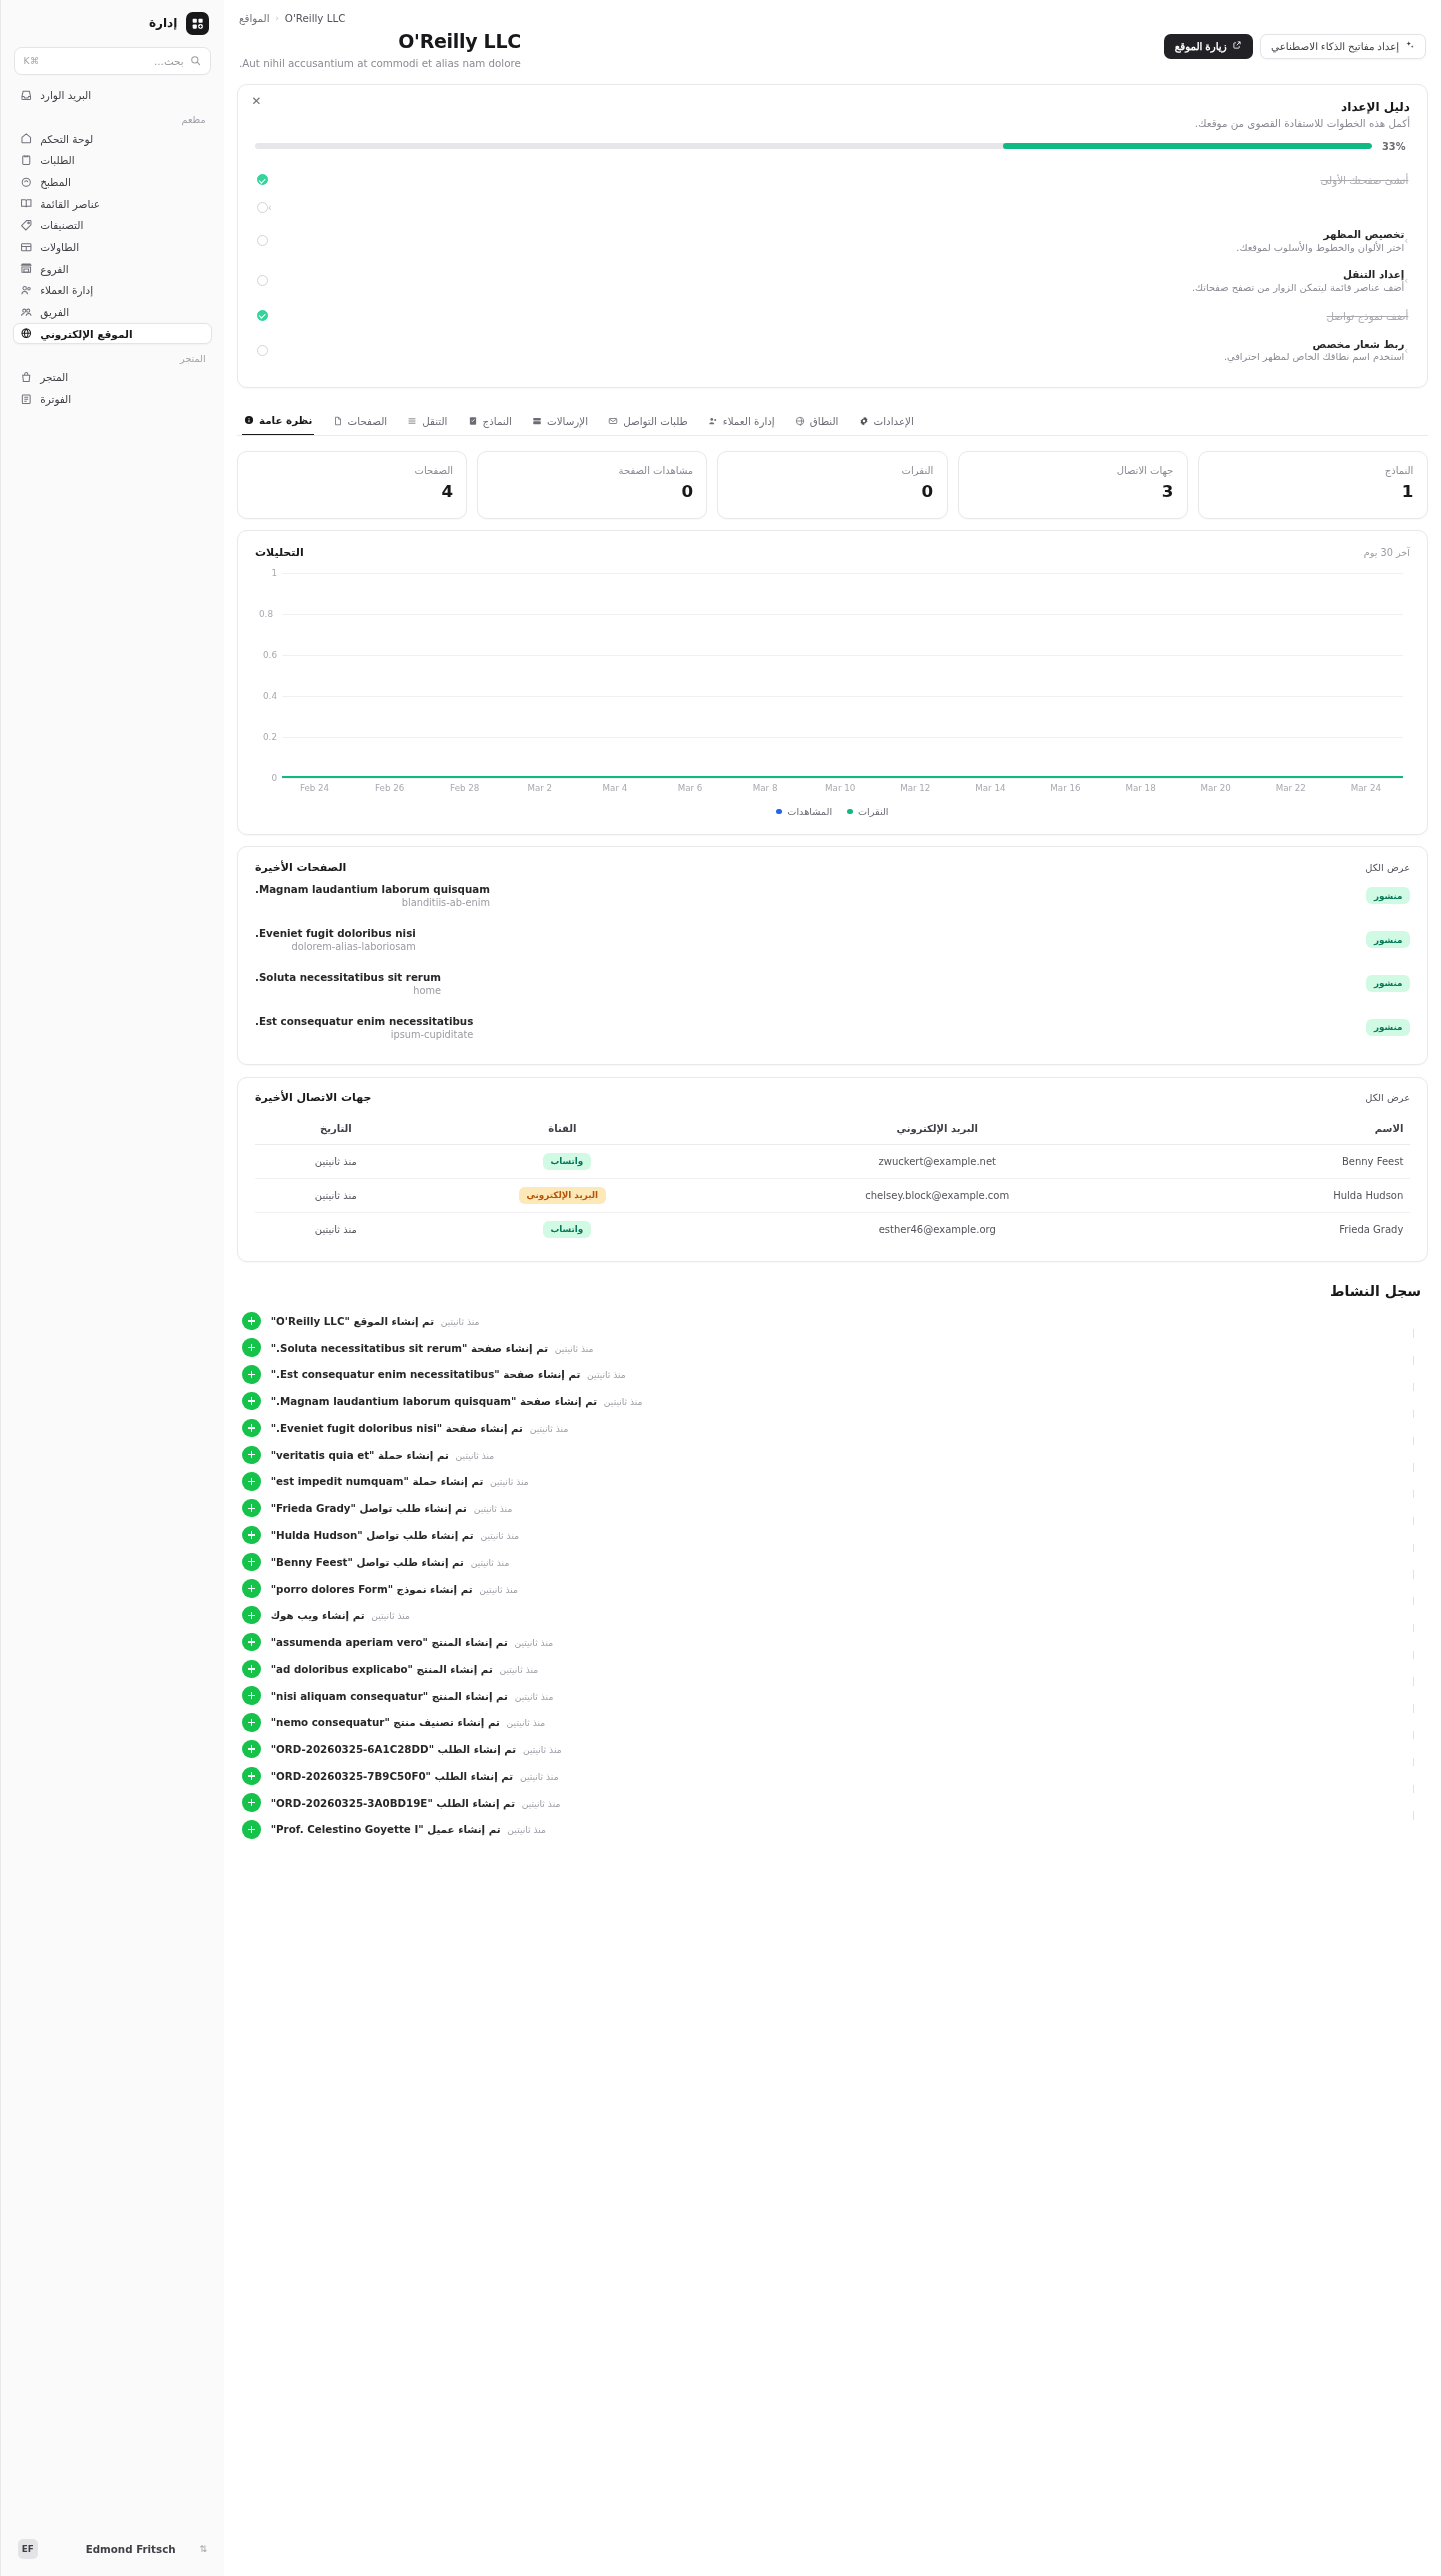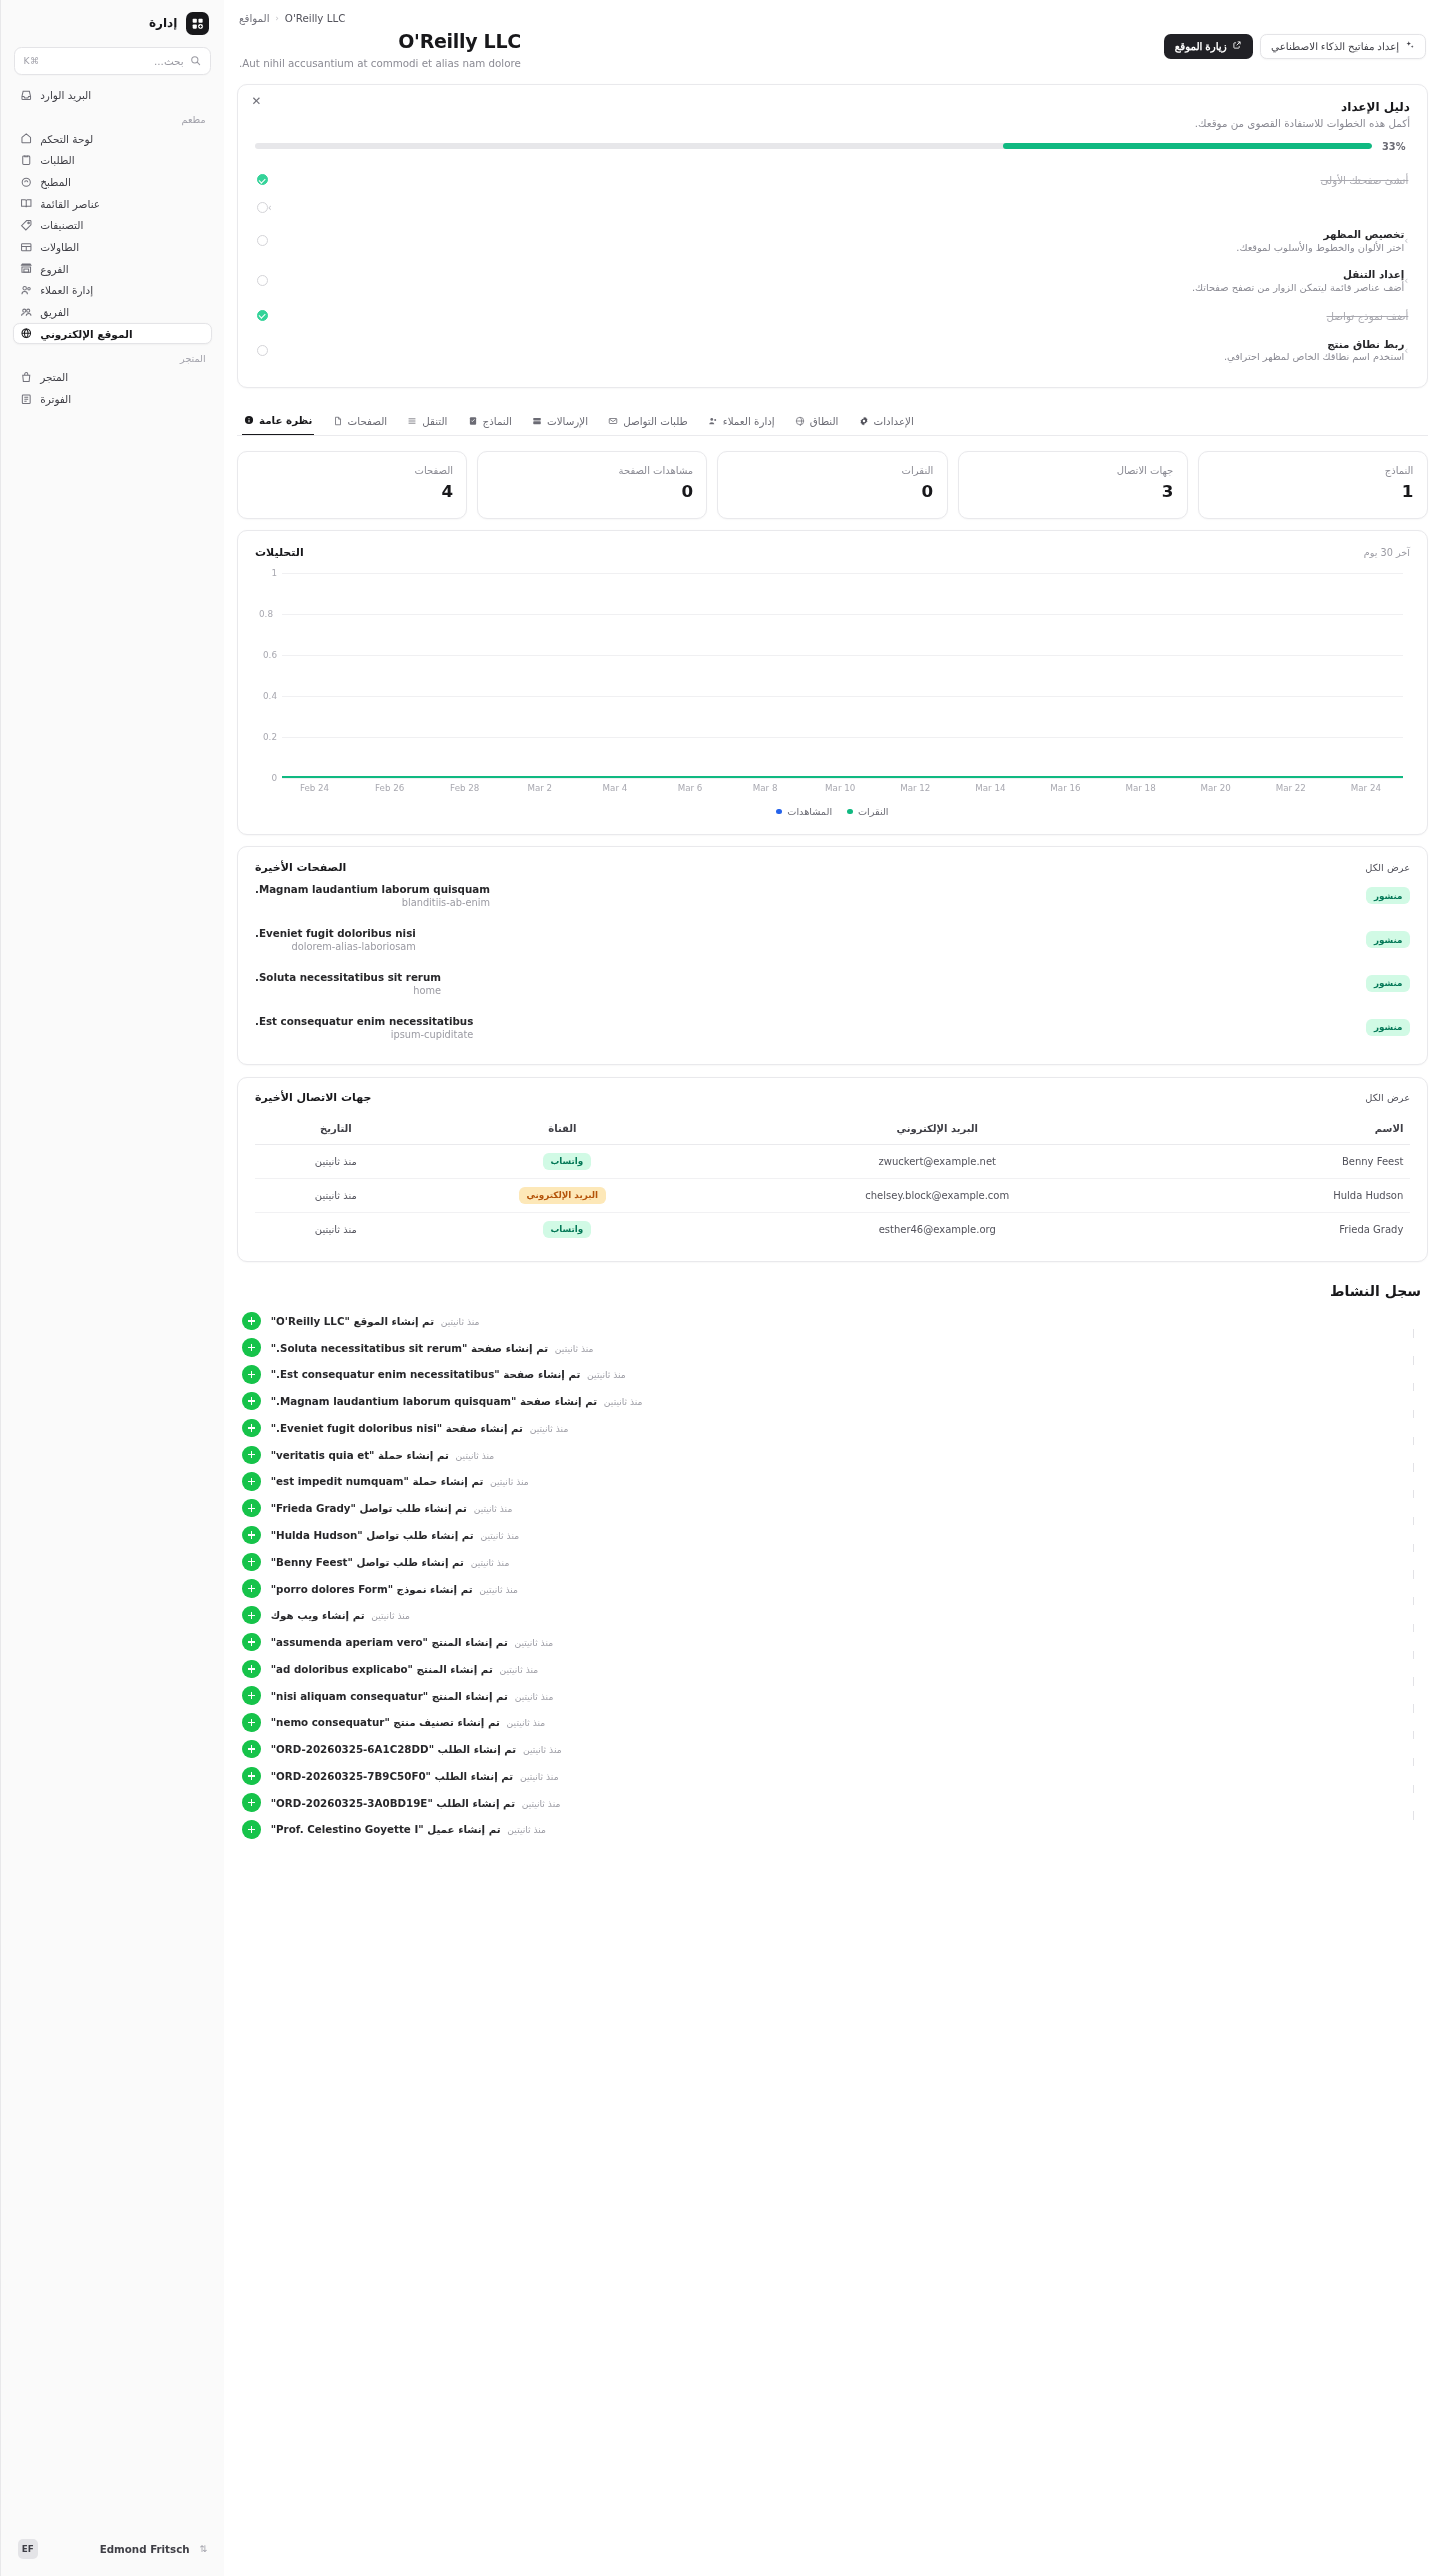--- a/index.html
+++ b/index.html
@@ -55,21 +55,21 @@
   .nav-item.active {
     background: #ffffff; border: 0.8px solid #e4e4e7;
     box-shadow: 0 0.8px 1.7px rgba(0,0,0,0.04); padding: 3.3px 5.8px;
   }
   .nav-item.active .n-label { color: #18181b; font-weight: 700; }
   .nav-item.active .n-icon { color: #18181b; }
 
   .user-box {
     position: absolute; bottom: 0; left: 0; right: 0;
     margin: 0 10px 11.7px 10px; padding: 5.8px 6.7px;
-    display: flex; align-items: center; gap: 10px; flex-direction: row-reverse;
+    display: flex; align-items: center; gap: 24px; flex-direction: row-reverse;
     border-radius: 7.5px; cursor: pointer;
   }
   .avatar {
     width: 20px; height: 20px; border-radius: 5px; background: #e4e4e7;
     display:flex; align-items:center; justify-content:center;
     font-size: 8.8px; font-weight: 700; color: #3f3f46; flex: 0 0 20px;
   }
   .user-name { font-size: 10.3px; color: #3f3f46; font-weight: 600; flex: 1; text-align: right; }
   .updown { color: #a1a1aa; font-size: 9.2px; }
 
@@ -433,21 +433,21 @@
         </div>
         <div class="step">
           <span class="step-check done"></span>
           <span class="step-body">
             <span class="step-title muted">أضف نموذج تواصل</span>
           </span>
         </div>
         <div class="step">
           <span class="step-check"></span>
           <span class="step-body">
-            <div class="step-title">ربط نطاق منتج</div>
+            <div class="step-title">ربط شعار مخصص</div>
             <div class="step-desc">استخدم اسم نطاقك الخاص لمظهر احترافي.</div>
           </span>
           <span class="step-arrow">›</span>
         </div>
       </div>
     </section>
 
     <nav class="tabs">
       <div class="tab active">
         <span class="t-icon">

